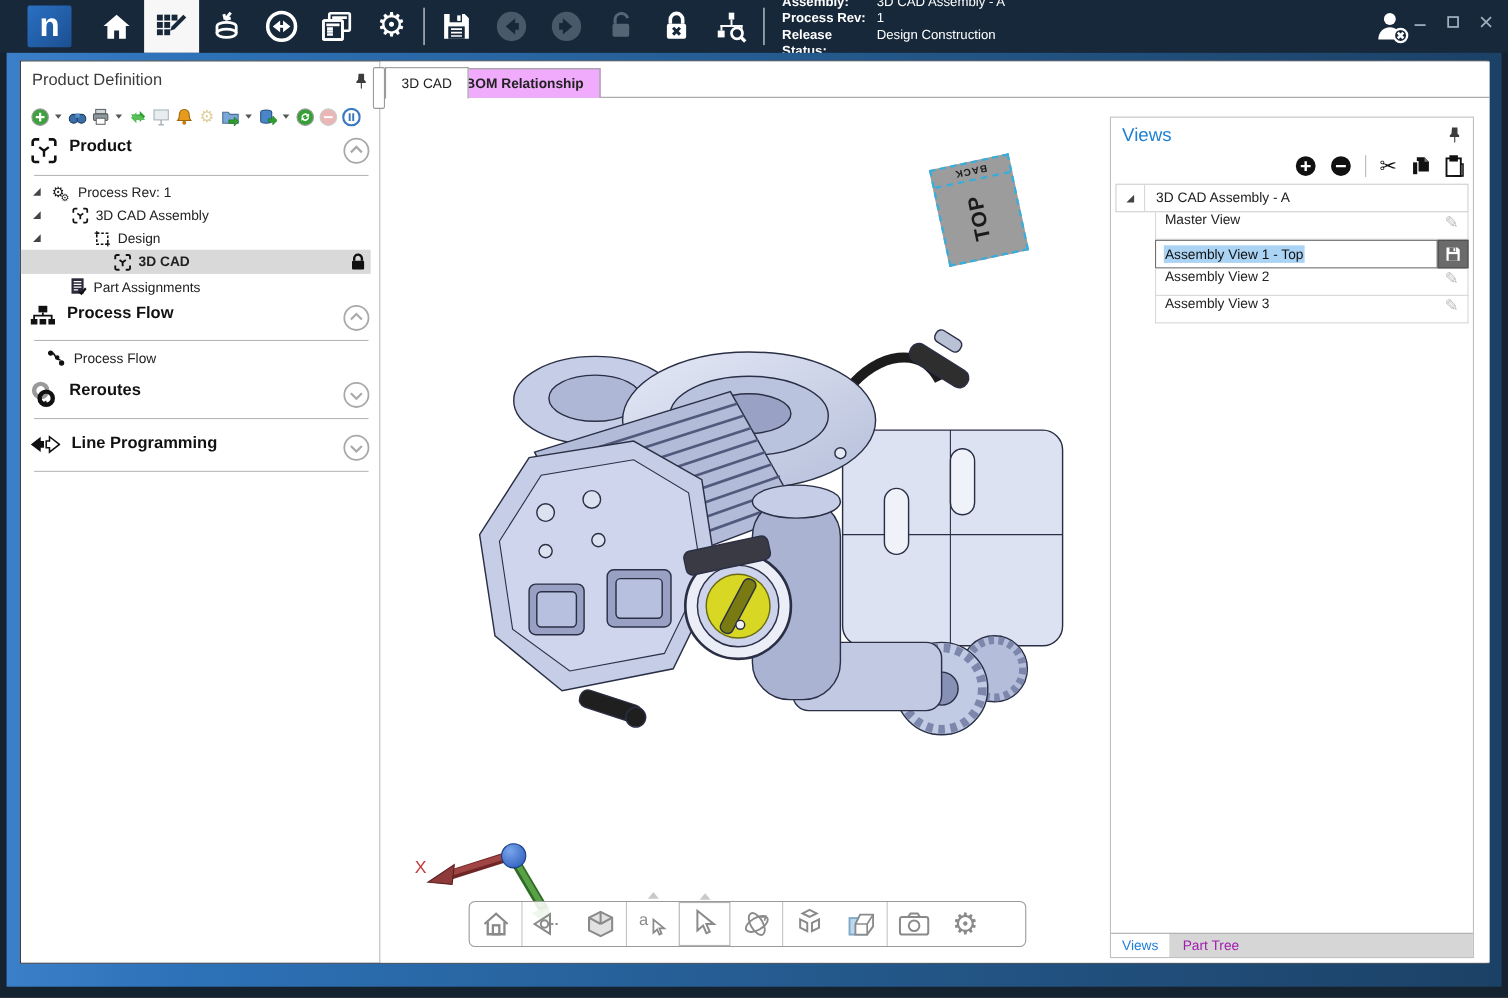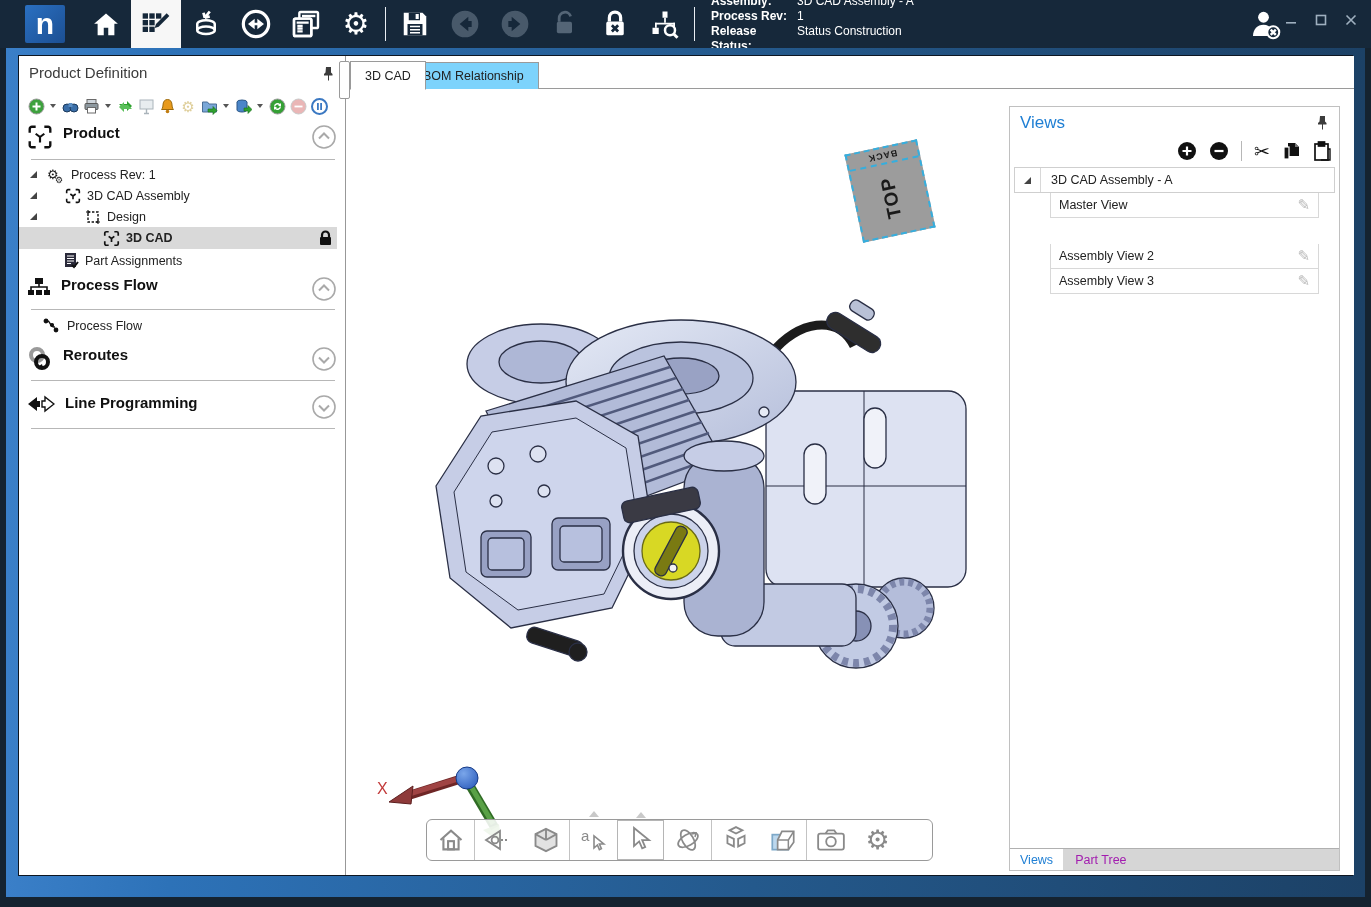--- a/index.html
+++ b/index.html
@@ -50,21 +50,21 @@
   .tree-row.sel { background:#d9d9d9; font-weight:bold; }
   .t-ico { margin-right:6px; display:flex; }
   .pale-gear { font-size:15px; color:#dfcf9b; line-height:1; }
 
   
   .main { position:absolute; left:327px; top:0; width:1008px; height:819px; background:#fff; }
   .tabstrip { position:absolute; left:0; top:0; right:0; height:33px; border-bottom:1px solid #9a9a9a; background:#fff; }
   .tab { position:absolute; top:6px; height:28px; padding:0 14px; font-size:12.5px; color:#222;
     display:flex; align-items:center; border:1px solid #9a9a9a; }
   .tab.active { left:4px; background:#fff; border-bottom:1px solid #fff; z-index:2; height:29px; top:5px; }
-  .tab.inactive { left:62px; background:#7dd3fc; }
+  .tab.inactive { left:62px; background:#f0abfc;font-weight:bold; }
   .splitter-grip { position:absolute; left:-7px; top:5px; width:11px; height:38px; background:#fff;
     border:1px solid #9a9a9a; border-radius:2px; z-index:3; }
   .viewport { position:absolute; left:0; top:33px; right:0; bottom:0; background:#fff; overflow:hidden; }
 
   
   .orient { position:absolute; left:507px; top:57px; width:74px; height:90px; transform:rotate(-12deg);
     background:#9c9c9c; border:2px dashed #35aede; }
   .orient .back-band { height:16px; border-bottom:2px dashed #35aede; display:flex; align-items:center;
     justify-content:center; }
   .orient .back-band span { transform:rotate(180deg); font-size:9px; font-weight:bold; color:#1a1a1a; letter-spacing:1px; }
@@ -88,22 +88,22 @@
   
   .views-panel { position:absolute; right:14px; top:17px; width:331px; bottom:4px; background:#fff;
     border:1px solid #c0c0c0;padding-left:16px; }
   .vp-title { position:absolute; left:10px; top:6px; font-size:17px; color:#1f7fd4; }
   .vp-toolbar { position:absolute; right:8px; top:34px; display:flex; align-items:center; gap:12px; }
   .vp-sep { width:1px; height:20px; background:#b7b7b7; }
   .scissors { font-size:19px; color:#111; line-height:1; }
   .vp-root { position:absolute; left:4px; right:4px; top:60px; height:26px; border:1px solid #cfcfcf;
     display:flex; align-items:center; font-size:12.5px; color:#222; }
   .vp-root .exp { margin:0 8px 0 8px; }
-  .vp-row { position:absolute; left:40px; right:20px; height:25px; border:1px solid #d8d8d8; border-top:none;
-    display:flex; align-items:center; font-size:12.5px; color:#222; padding-left:8px; }
+  .vp-row { position:absolute; left:40px; right:4px; height:25px; border:1px solid #d8d8d8; border-top:none;
+    display:flex; align-items:flex-start; font-size:12.5px; color:#222; padding-left:8px; }
   .vp-row .pencil { margin-left:auto; margin-right:8px; color:#b9b9b9; font-size:15px; }
   .vp-edit-row { position:absolute; left:40px; right:4px; height:26px; display:flex; align-items:stretch; }
   .vp-input { flex:1; border:1px solid #707070; background:#fff; display:flex; align-items:center; padding-left:7px; }
   .vp-input .sel-text { background:#abd3f3; font-size:12.5px; color:#111; padding:1px 1px; }
   .vp-save { width:28px; background:#6b6b6b; border:1px solid #4e4e4e; display:flex; align-items:center; justify-content:center; }
   .vp-tabs { position:absolute; left:0; right:0; bottom:0; height:22px; background:#d6d6d6;
     border-top:1px solid #b0b0b0; display:flex; font-size:12.5px; }
   .vp-tab-active { background:#fff; color:#1f7fd4; padding:0 10px; display:flex; align-items:center; }
   .vp-tab { color:#a21caf; padding:0 12px; display:flex; align-items:center; }
 </style>
@@ -240,21 +240,21 @@
       <div class="info-row">
           <span class="lbl">Assembly:</span>
           <span>3D CAD Assembly - A</span>
         </div>
       <div class="info-row">
           <span class="lbl">Process Rev:</span>
           <span>1</span>
         </div>
       <div class="info-row">
           <span class="lbl">Release Status:</span>
-          <span>Status Construction</span>
+          <span>Design Construction</span>
         </div>
     </div>
 
     <div class="user-btn">
       <span><svg width="36" height="36" viewBox="0 0 24 24">
             <circle cx="11" cy="7.5" r="3.6" fill="#fff"></circle>
             <path d="M4 20c0-4.5 3-7.5 7-7.5s7 3 7 7.5z" fill="#fff"></path>
             <circle cx="17.5" cy="17.5" r="4" fill="#16283a" stroke="#fff" stroke-width="1.4"></circle>
             <path d="M15.8 15.8l3.4 3.4m0-3.4l-3.4 3.4" stroke="#fff" stroke-width="1.6"></path>
           </svg></span>
@@ -782,20 +782,35 @@
                 </svg>
               </span>
             <span style="border-left:1px solid #d8d8d8;align-self:stretch;display:flex;align-items:center;padding-left:10px;flex:1;">3D CAD Assembly - A</span>
           </div>
 
           <div class="vp-row" style="top:86px;">
             <span>Master View</span>
             <span class="pencil">✎</span>
           </div>
 
+          <div class="vp-edit-row" style="top:111px;">
+            <div class="vp-input">
+              <span class="sel-text">Assembly View 1 - Top</span>
+            </div>
+            <div class="vp-save">
+              <span>
+                  <svg width="16" height="16" viewBox="0 0 24 24">
+                    <path d="M3 3h15l3 3v15H3z" fill="#fff"></path>
+                    <rect x="7" y="3" width="9" height="6" fill="#6b6b6b"></rect>
+                    <rect x="12.5" y="4" width="2.5" height="4" fill="#fff"></rect>
+                    <rect x="6" y="12" width="12" height="9" fill="#6b6b6b"></rect>
+                  </svg>
+                </span>
+            </div>
+          </div>
 
           <div class="vp-row" style="top:137px;gap:28px;">
             <span>Assembly View 2</span>
             <span class="pencil">✎</span>
           </div>
           <div class="vp-row" style="top:162px;">
             <span>Assembly View 3</span>
             <span class="pencil">✎</span>
           </div>
 

